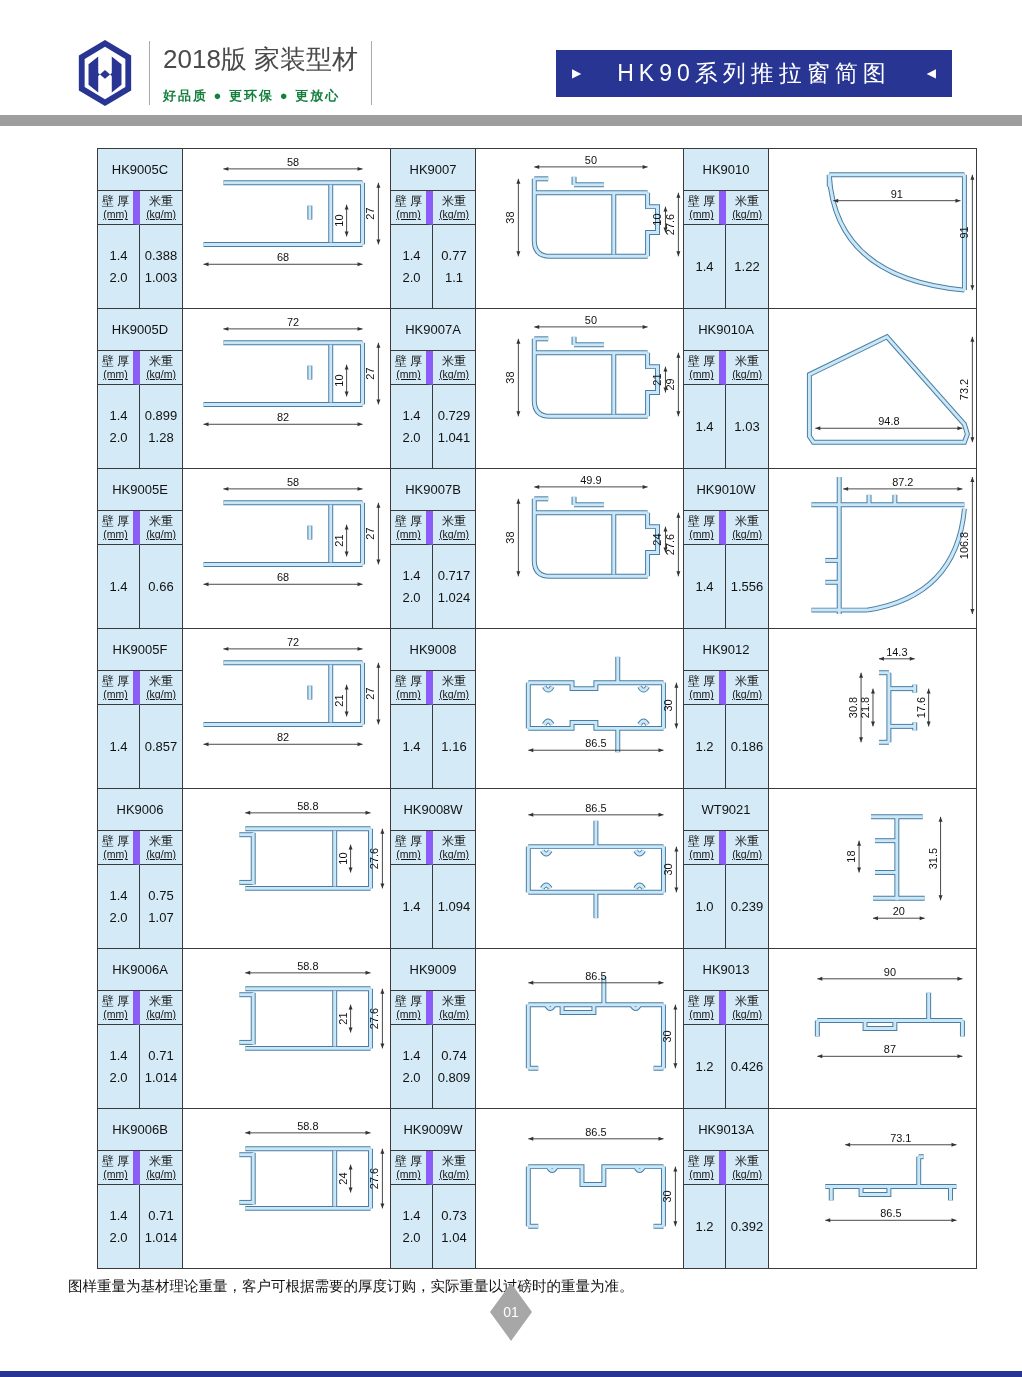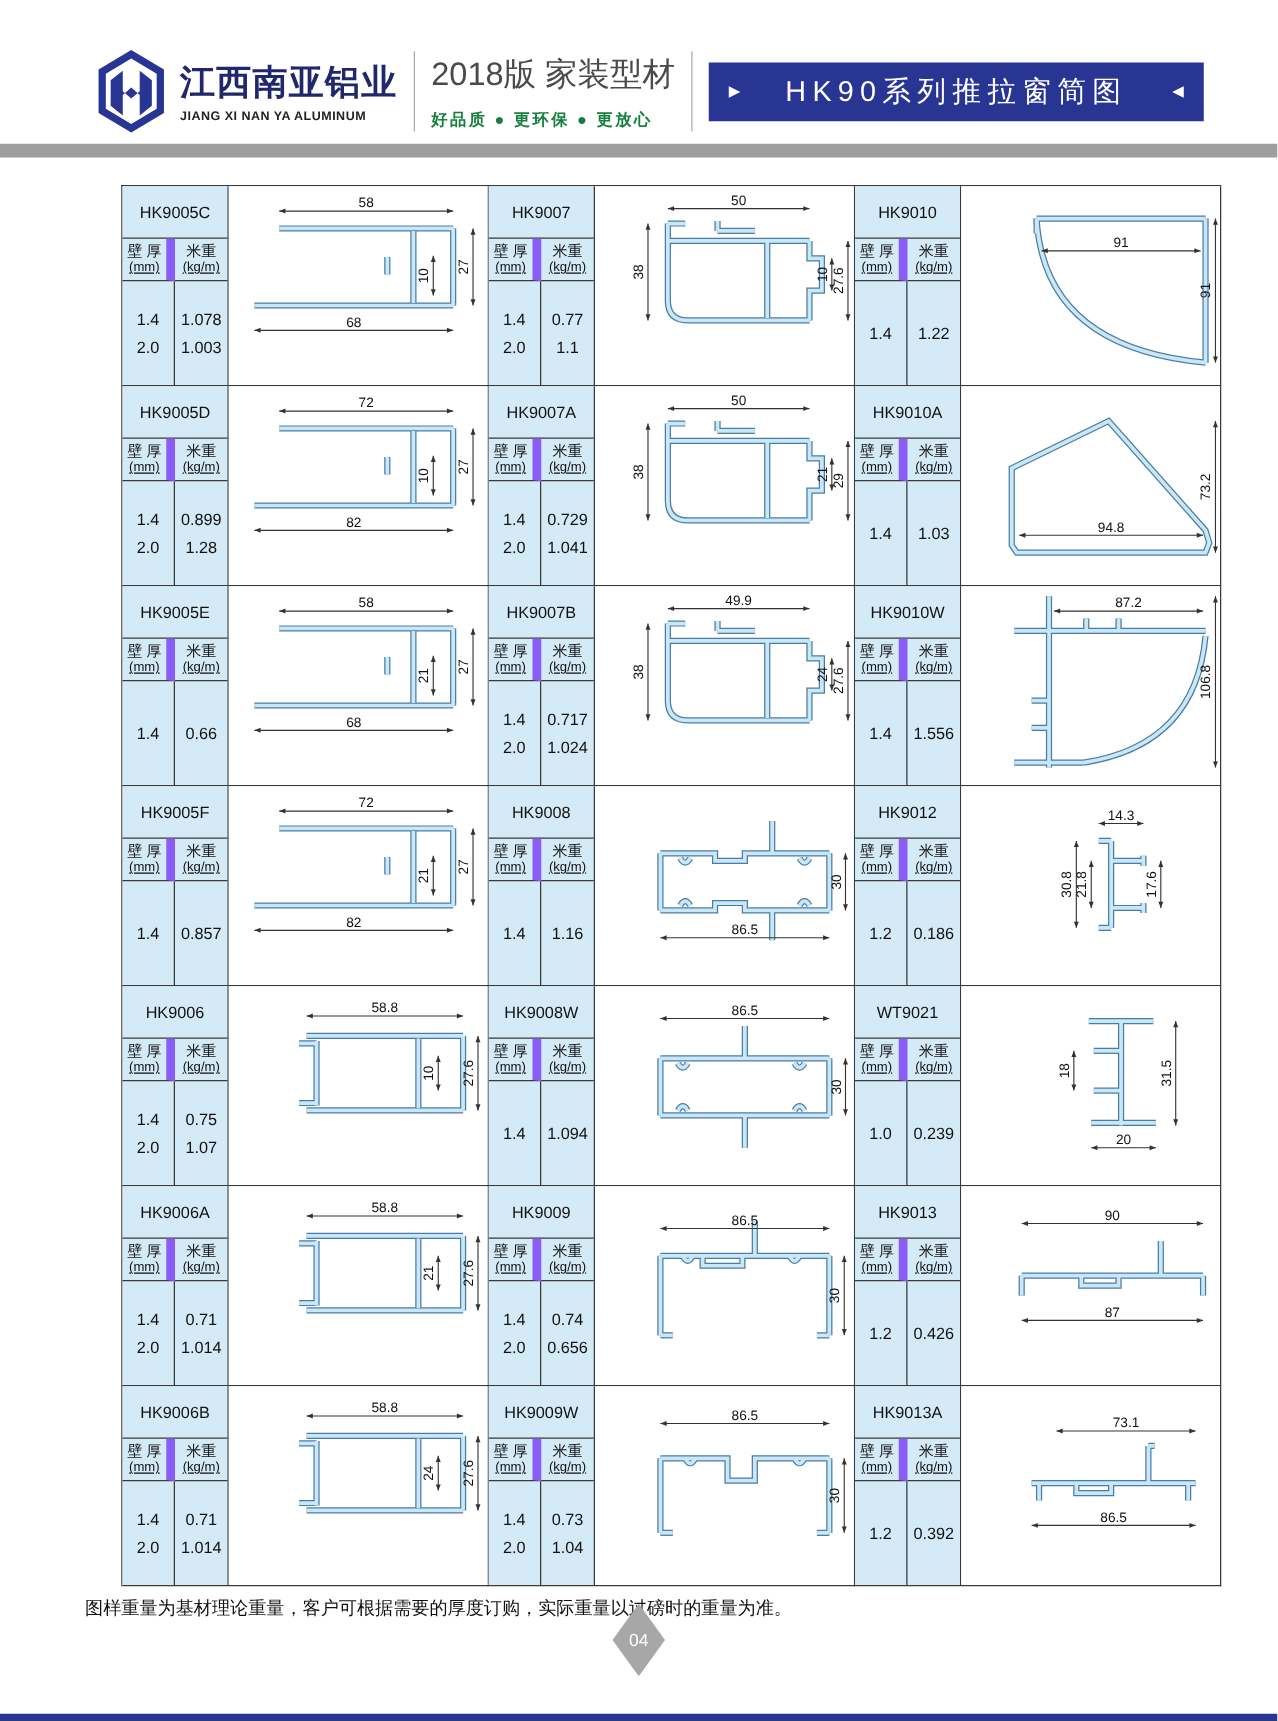--- a/index.html
+++ b/index.html
@@ -64,24 +64,20 @@
 <body>
 
 <div class="page">
 
   <div class="hdr">
     <svg class="logo" viewBox="0 0 64 70">
       <polygon points="32,1 59,17 59,53 32,69 5,53 5,17" fill="#283593"></polygon>
       <polygon points="32,8 53,20.5 53,49.5 32,62 11,49.5 11,20.5" fill="#ffffff"></polygon>
       <path fill="#283593" d="M15 47 V26 L25 18 V38 L32 32 L39 38 V18 L49 26 V47 L39 55 V35 L32 41 L25 35 V55 Z"></path>
     </svg>
-    <div class="co">
-      <div class="cn">江西南亚铝业</div>
-      <div class="en">JIANG XI NAN YA ALUMINUM</div>
-    </div>
     <div class="vdiv"></div>
     <div class="ed-block">
       <div class="ed">2018版  家装型材</div>
       <div class="slogan">好品质 ● 更环保 ● 更放心</div>
     </div>
     <div class="vdiv"></div>
     <div class="banner">
       <span class="tri">▶</span>
       <span class="title">HK90系列推拉窗简图</span>
       <span class="tri">◀</span>
@@ -100,21 +96,21 @@
           </div>
       <div class="th">
             <span class="l1">米重</span>
             <span class="l2">(kg/m)</span>
           </div>
       <div class="vals first">
             <div>1.4</div>
             <div>2.0</div>
           </div>
       <div class="vals">
-            <div>1.078</div>
+            <div>0.388</div>
             <div>1.003</div>
           </div>
     </div>
     <div class="draw">
       <svg viewBox="0 0 207 160">
             <path class="wo" d="M40 34 H180"></path>
             <path class="wo" d="M148 36 V94"></path>
             <path class="wo" d="M180 34 V96"></path>
             <path class="wo" d="M20 96 H180"></path>
             <path class="wo" d="M127 57 v14"></path>
@@ -903,21 +899,21 @@
       <div class="th">
             <span class="l1">米重</span>
             <span class="l2">(kg/m)</span>
           </div>
       <div class="vals first">
             <div>1.4</div>
             <div>2.0</div>
           </div>
       <div class="vals">
             <div>0.74</div>
-            <div>0.656</div>
+            <div>0.809</div>
           </div>
     </div>
     <div class="draw">
       <svg viewBox="0 0 207 160">
             <path class="wo" d="M52 56 H188"></path>
             <path class="wo" d="M86 56 V64 H118 V56"></path>
             <path class="wo" d="M52 56 V120"></path>
             <path class="wo" d="M52 120 h10"></path>
             <path class="wo" d="M188 56 V120"></path>
             <path class="wo" d="M188 120 h-10"></path>
@@ -1127,16 +1123,16 @@
             <path class="ar" d="M56 112 l5 -2 v4 z"></path>
             <path class="ar" d="M188 112 l-5 -2 v4 z"></path>
             <text class="dt" x="122" y="109" text-anchor="middle">86.5</text>
           </svg>
     </div>
   </div>
 </div>
 
   <div class="note">图样重量为基材理论重量，客户可根据需要的厚度订购，实际重量以过磅时的重量为准。</div>
   <div class="diamond">
-    <span>04</span>
+    <span>01</span>
   </div>
   <div class="bottom-bar"></div>
 </div>
 
 </body></html>

